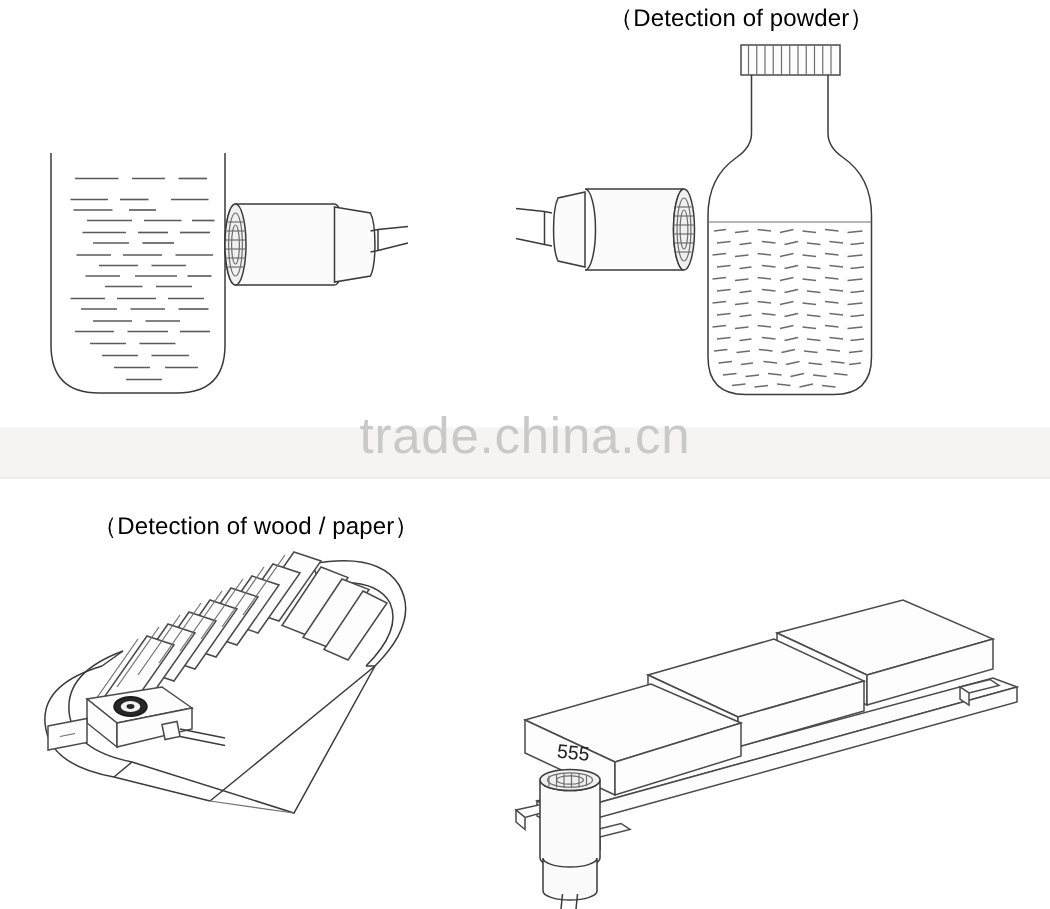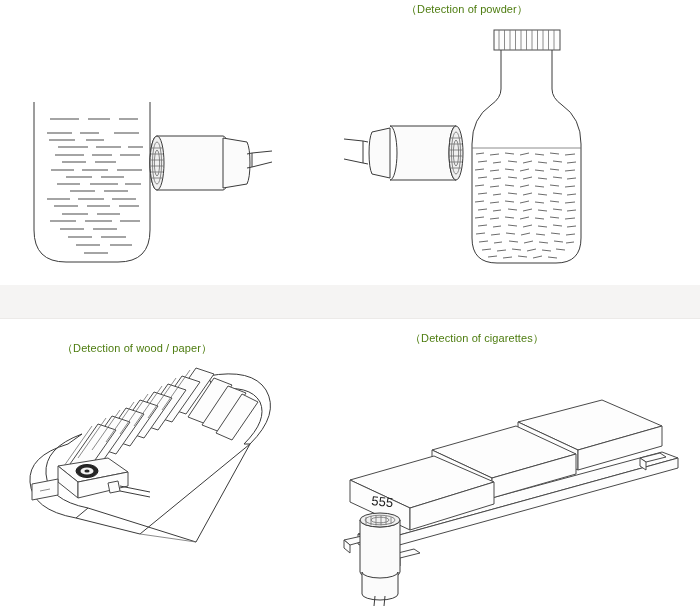--- a/index.html
+++ b/index.html
@@ -5,24 +5,24 @@
   html,body{margin:0;padding:0;background:#ffffff;}
   body{
     width:700px;height:606px;position:relative;overflow:hidden;
     font-family:"Liberation Sans","DejaVu Sans",sans-serif;
     color:#1a1a1a;
   }
   .stage{position:absolute;inset:0;width:700px;height:606px;}
   .panel{position:absolute;}
   .caption{
     position:absolute;
-    font-size:11px;
+    font-size:16px;
     letter-spacing:.1px;
     white-space:nowrap;
-    color:#4d7c0f;
+    color:#000000;
     font-family:"Liberation Sans","DejaVu Sans",sans-serif;
   }
   
   .wm-band{
     position:absolute;left:0;width:700px;
     top:285px;height:33px;
     background:#f5f4f3;
     border-bottom:1px solid #eceae8;
   }
   .wm-text{
@@ -276,20 +276,21 @@
         <g>
           <path class="ln" d="M8 116 L3 115 L-16 113"></path>
           <path class="ln" d="M8 138 L3 137 L-16 133"></path>
           <path class="ln" d="M3 115 L3 137"></path>
         </g>
       </g>
     </svg>
   </div>
 
   <div class="wm-band"></div>
+  <div class="wm-text">trade.china.cn</div>
 
   <div class="caption" style="left:62px;top:341px;">（Detection of wood / paper）</div>
 
   <div class="panel" style="left:10px;top:352px;">
     <svg width="330" height="200" viewBox="0 0 330 200" aria-hidden="true">
 
       <g>
         <path class="ln" d="M58 92 Q18 104 20 130 Q22 158 66 166 L130 182"></path>
         <path class="ln" d="M72 82 Q34 96 36 122 Q38 148 78 156"></path>
         <path class="ln" d="M58 92 L72 82"></path>
@@ -352,21 +353,20 @@
         <path class="lite" d="M22 132 L48 127 L48 143 L22 148 Z"></path>
         <path class="ln-thin" d="M30 139 L40 137"></path>
 
         <path class="lite" d="M98 131 L108 129 L110 139 L100 141 Z"></path>
         <path class="ln" d="M110 134 L140 140"></path>
         <path class="ln" d="M110 139 L140 145"></path>
       </g>
     </svg>
   </div>
 
-  <div class="caption" style="left:410px;top:331px;">（Detection of cigarettes）</div>
 
   <div class="panel" style="left:340px;top:358px;">
     <svg width="360" height="248" viewBox="0 0 360 248" aria-hidden="true">
 
       <g>
         <path class="lite" d="M18 176 L322 94 L338 100 L34 184 Z"></path>
         <path class="lite" d="M18 176 L34 184 L34 194 L18 186 Z"></path>
         <path class="lite" d="M34 184 L338 100 L338 110 L34 194 Z"></path>
 
         <path class="lite" d="M4 182 L22 178 L28 182 L10 187 Z"></path>

